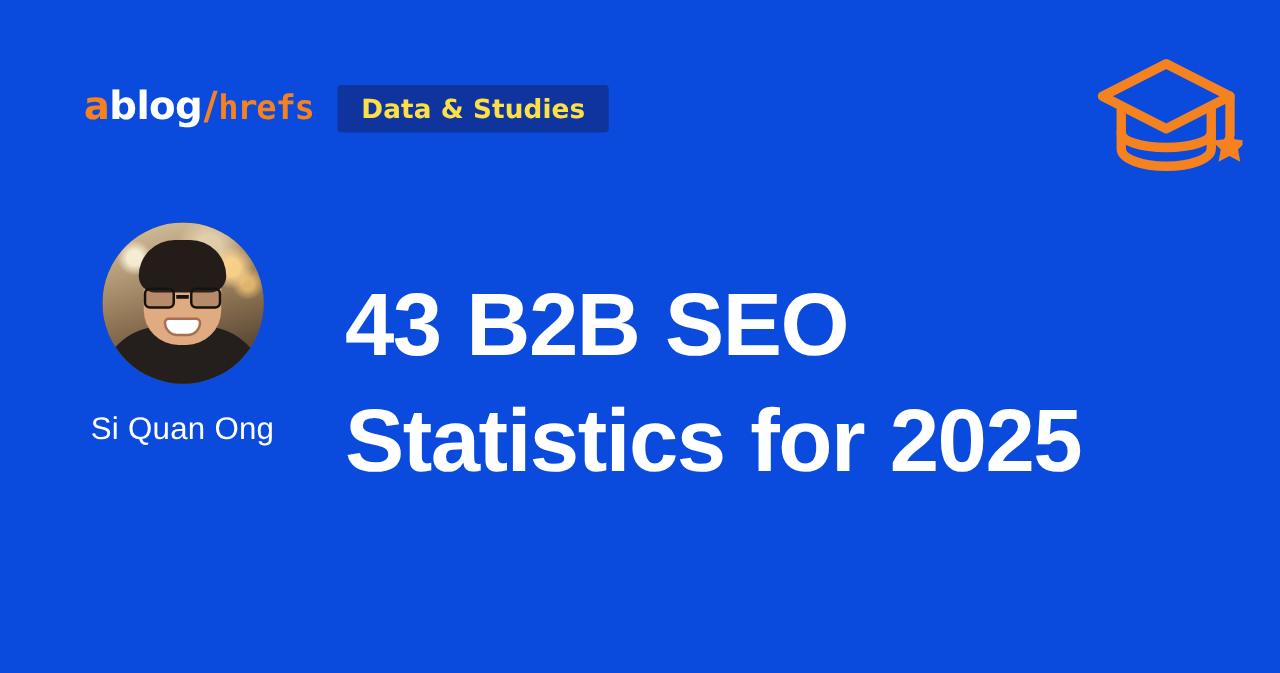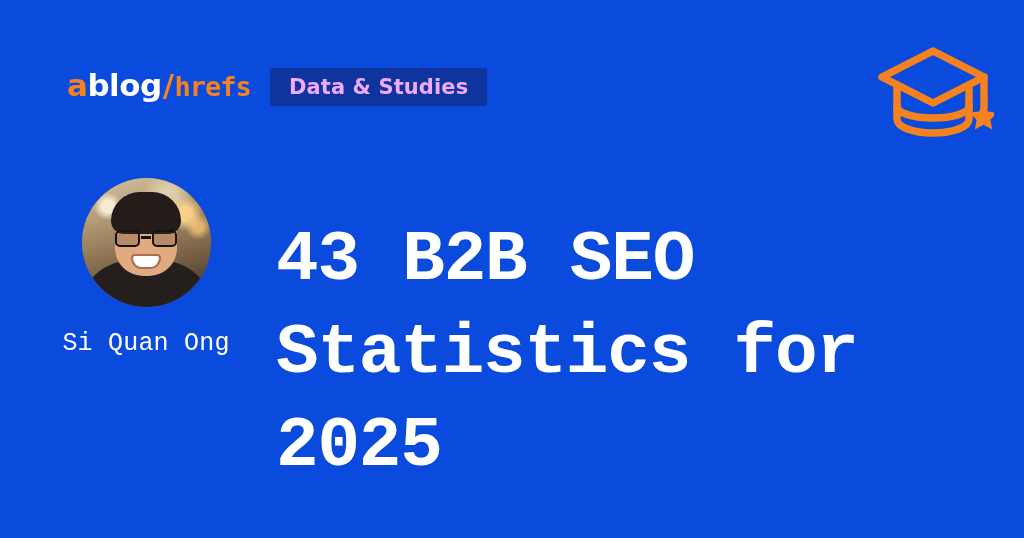--- a/index.html
+++ b/index.html
@@ -58,21 +58,21 @@
     top: 68px;
     height: 38px;
     box-sizing: border-box;
     padding: 0 19px;
     display: flex;
     align-items: center;
     background: #10349e;
     border-radius: 3px;
   }
   .badge-label {
-    color: #f0abfc;
+    color: #fde047;
     font-size: 21px;
     font-weight: bold;
     letter-spacing: 0.1px;
     white-space: nowrap;
     font-family: "DejaVu Sans", sans-serif;
   }
 
   .cap-icon {
     position: absolute;
     left: 872px;
@@ -204,31 +204,31 @@
   }
 
   .author-name {
     margin-top: 22px;
     color: #ffffff;
     font-size: 25px;
     font-weight: normal;
     letter-spacing: 0.2px;
     white-space: nowrap;
     text-align: center;
-    font-family: Liberation Mono, monospace;
+    font-family: Liberation Sans, sans-serif;
   }
 
   
   .title {
     position: absolute;
     left: 276px;
     top: 166px;
     width: 640px;
     color: #ffffff;
-    font-family: Liberation Mono, monospace;
+    font-family: Liberation Sans, sans-serif;
     font-size: 71px;
     font-weight: bold;
     line-height: 93px;
     letter-spacing: -1.2px;
     word-spacing: 2px;
   }
 </style>
 </head>
 <body>
 

